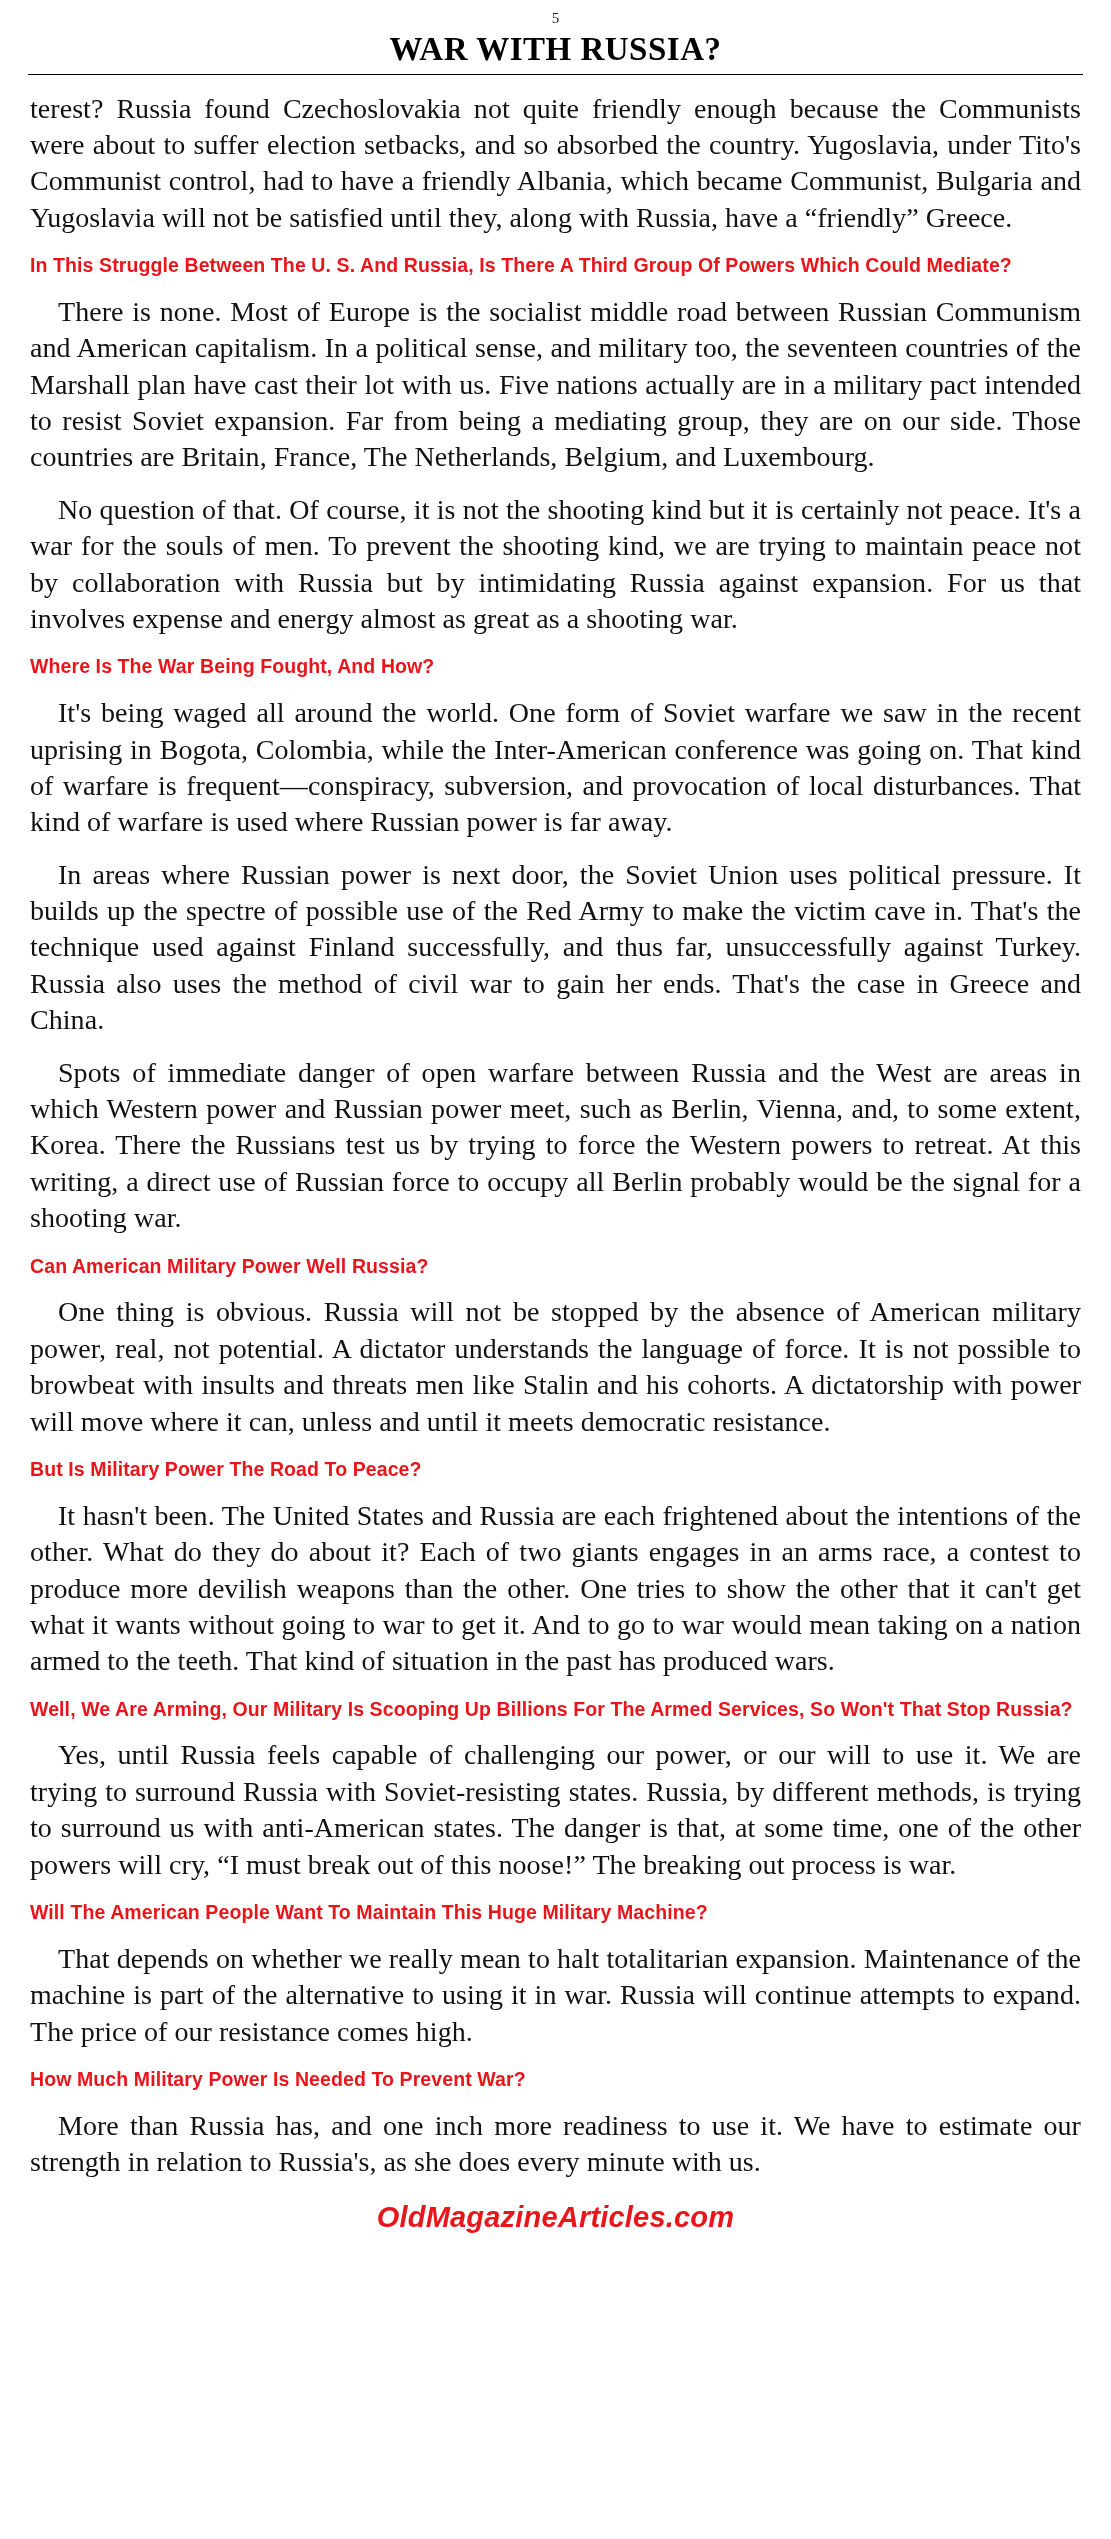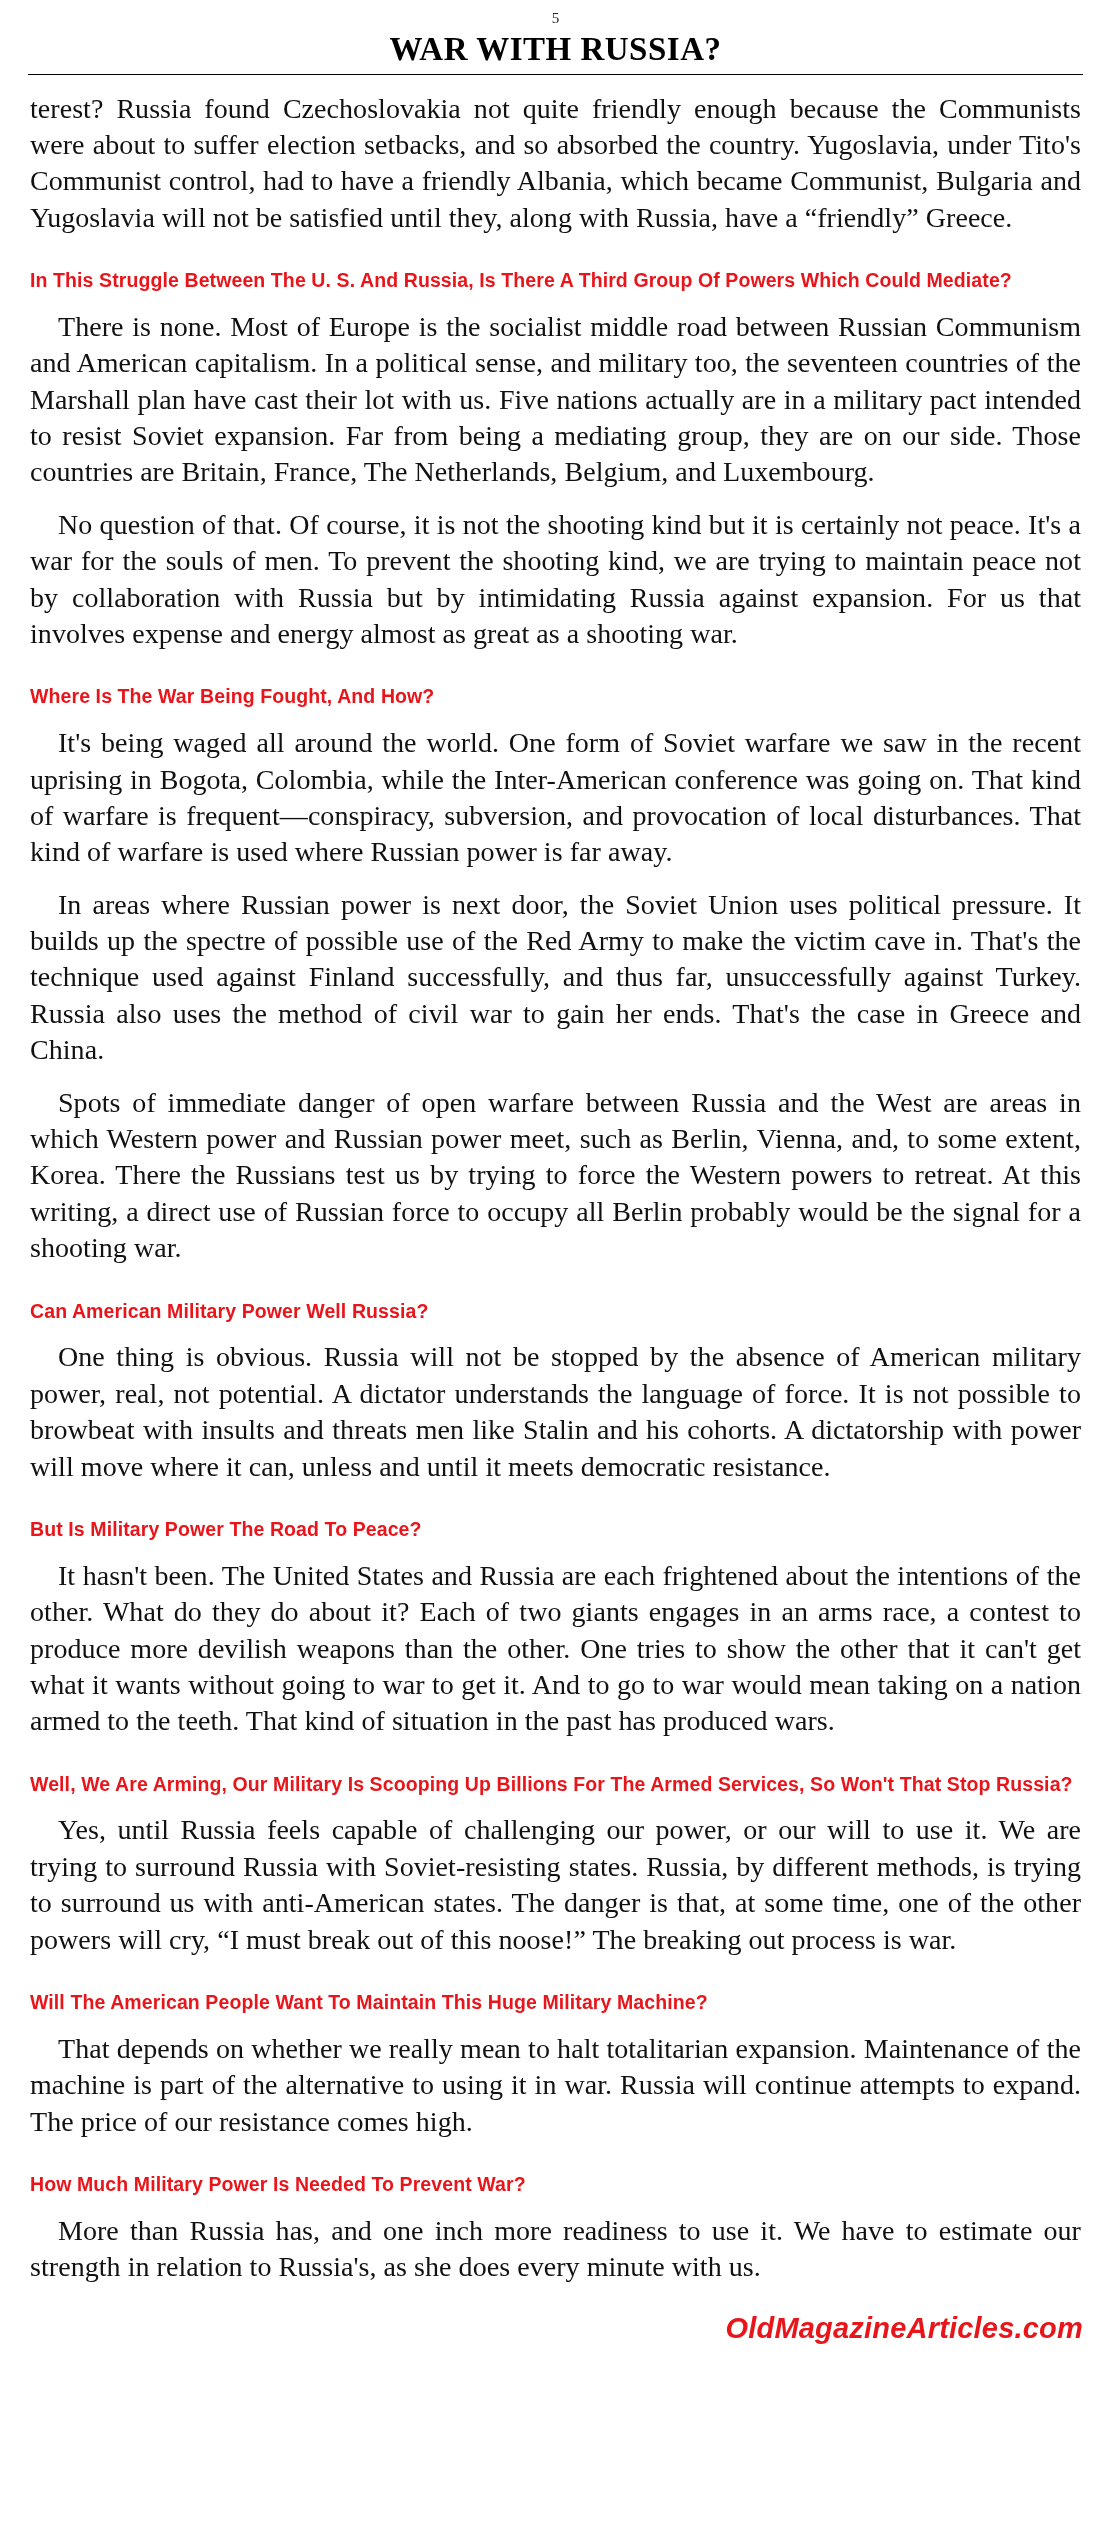--- a/index.html
+++ b/index.html
@@ -55,27 +55,27 @@
     letter-spacing: 0.05px;
   }
   p.body.indent {
     text-indent: 28px;
   }
   h2.qhead {
     font-family: "Liberation Sans", sans-serif;
     font-weight: bold;
     font-size: 19.5px;
     color: #e8151b;
-    margin: 33px 0 9px 0;
+    margin: 18px 0 9px 0;
     line-height: 1.22;
     letter-spacing: 0.1px;
   }
   .footer {
-    margin-top: 26px;
-    text-align: right;
+    margin-top: 20px;
+    text-align: center;
   }
   .footer-text {
     font-family: "Liberation Sans", sans-serif;
     font-weight: bold;
     font-style: italic;
     font-size: 29px;
     color: #e8151b;
     letter-spacing: 0.2px;
   }
 </style>

